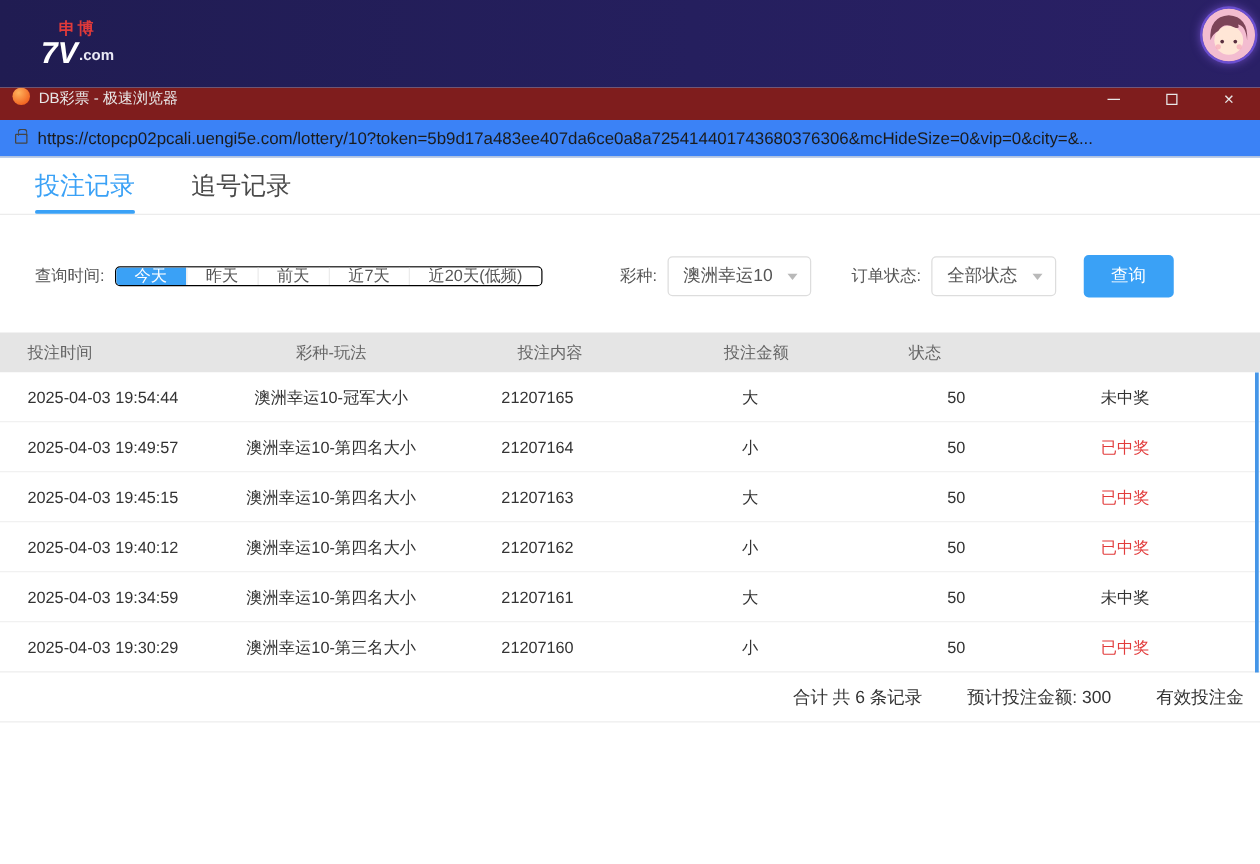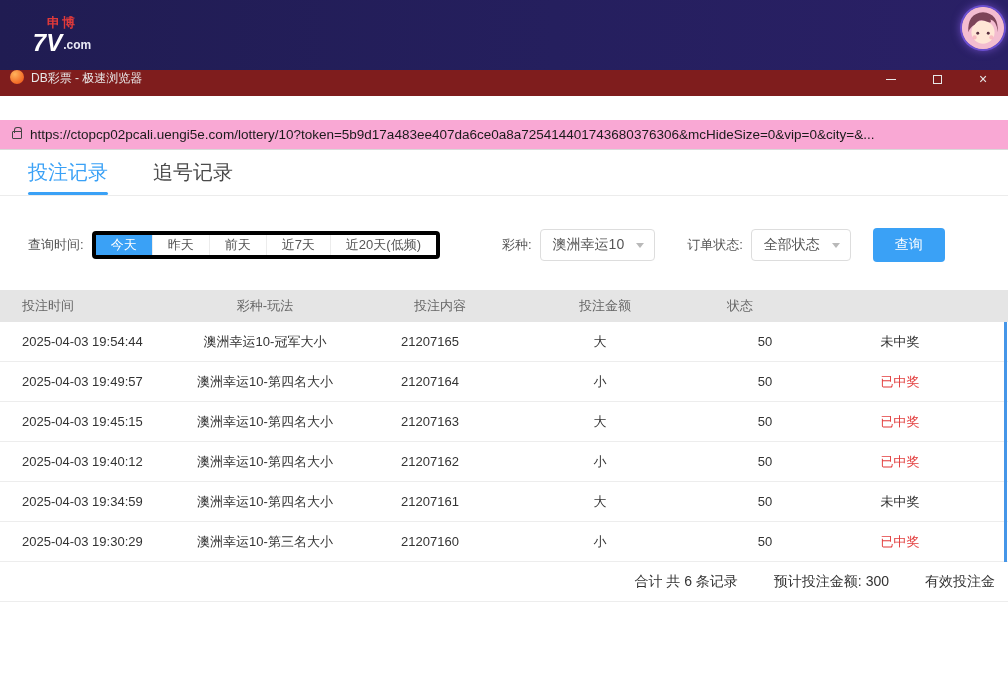--- a/index.html
+++ b/index.html
@@ -26,36 +26,36 @@
   .favicon { width:14px; height:14px; border-radius:50%;
              background:radial-gradient(circle at 35% 30%, #ffb35c, #f26522 75%); margin-right:7px; flex:none; }
   .title-text { color:#e8e8e8; font-size:12px; }
   .win-controls { margin-left:auto; display:flex; align-items:center; gap:24px; padding-right:6px; }
   .win-btn { width:22px; height:18px; display:flex; align-items:center; justify-content:center; cursor:pointer; }
   .min-glyph { width:10px; height:1px; background:#e8e8e8; display:block; }
   .max-glyph { width:9px; height:9px; border:1px solid #e8e8e8; display:block; }
   .close-glyph { color:#e8e8e8; font-size:14px; line-height:1; }
 
   
-  .url-bar { height:30px; background:#f9a8d4; border-bottom:1px solid #d9d9d9; display:flex; align-items:center; padding:0 12px;margin-top:24px; }
+  .url-bar { height:30px; background:#3b82f6; border-bottom:1px solid #d9d9d9; display:flex; align-items:center; padding:0 12px; }
   .lock { width:10px; height:8px; border:1.2px solid #444; border-radius:1px; position:relative; margin-right:8px; flex:none; }
   .lock::before { content:""; position:absolute; width:6px; height:5px; border:1.2px solid #444; border-bottom:none;
                   border-radius:3px 3px 0 0; top:-5px; left:1px; }
   .url-text { font-size:13.5px; color:#1b1b1b; white-space:nowrap; overflow:hidden; }
 
   
   .tabs { display:flex; gap:45px; padding:0 0 0 28px; border-bottom:1px solid #ececec; height:46px; align-items:center; }
   .tab { font-size:20px; color:#4a4a4a; cursor:pointer; height:100%; display:flex; align-items:center; position:relative; }
   .tab.active { color:#3aa1f6; }
   .tab.active::after { content:""; position:absolute; left:0; right:0; bottom:0; height:3px; background:#3aa1f6; border-radius:2px; }
 
   
   .filters { display:flex; align-items:center; padding:0 0 0 28px; margin-top:32px; height:34px; }
   .filter-label { font-size:13px; color:#555; margin-right:8px; white-space:nowrap; }
-  .time-group { display:flex; border:4px solid #000000; border-radius:4px; overflow:hidden; height:28px; }
+  .time-group { display:flex; border:1px solid #000000; border-radius:4px; overflow:hidden; height:16px; }
   .time-opt { font-size:13px; color:#555; padding:0 15px; display:flex; align-items:center; cursor:pointer;
               border-left:1px solid #ececec; background:#fff; white-space:nowrap; }
   .time-opt:first-child { border-left:none; }
   .time-opt.active { background:#3aa1f6; color:#fff; border-left-color:#3aa1f6; }
   .sel { height:32px; border:1px solid #ddd; border-radius:4px; display:flex; align-items:center; gap:12px;
          padding:0 10px 0 12px; font-size:14px; color:#555; cursor:pointer; background:#fff; white-space:nowrap; }
   .caret { width:0; height:0; border-left:4px solid transparent; border-right:4px solid transparent;
            border-top:5px solid #b9b9b9; margin-top:1px; }
   .gap-lg { margin-left:62px; }
   .gap-md { margin-left:32px; }

